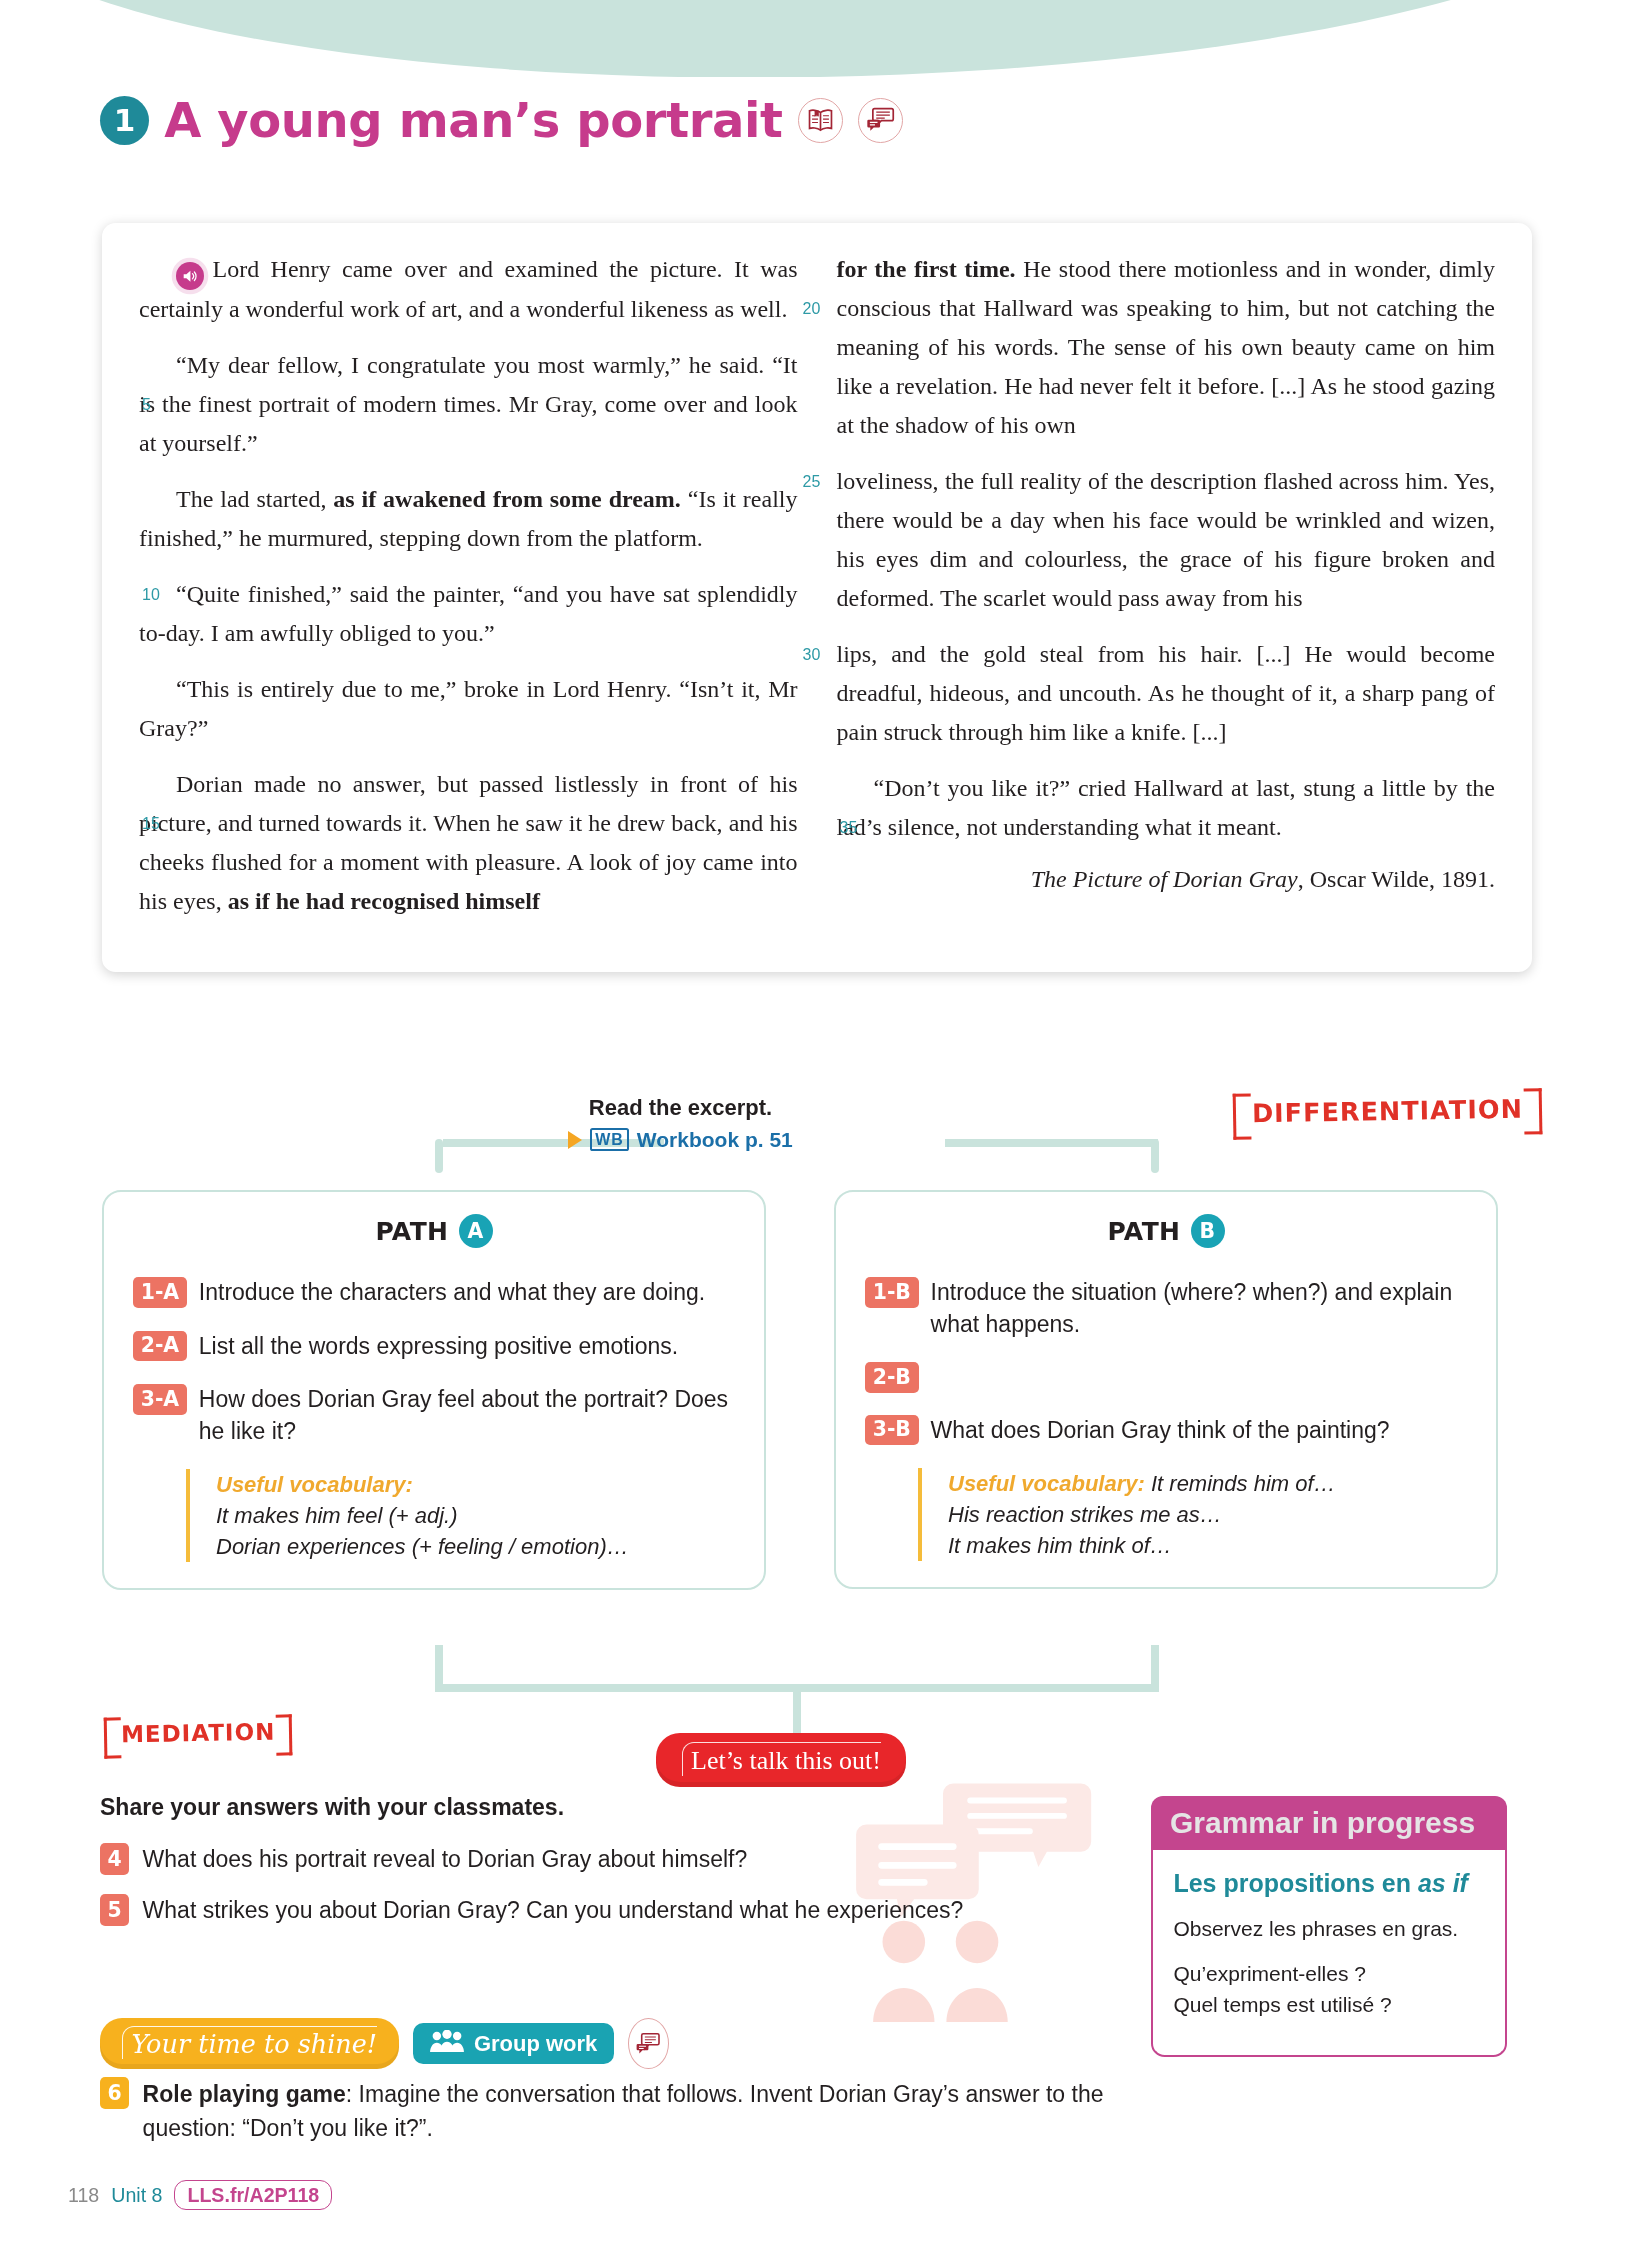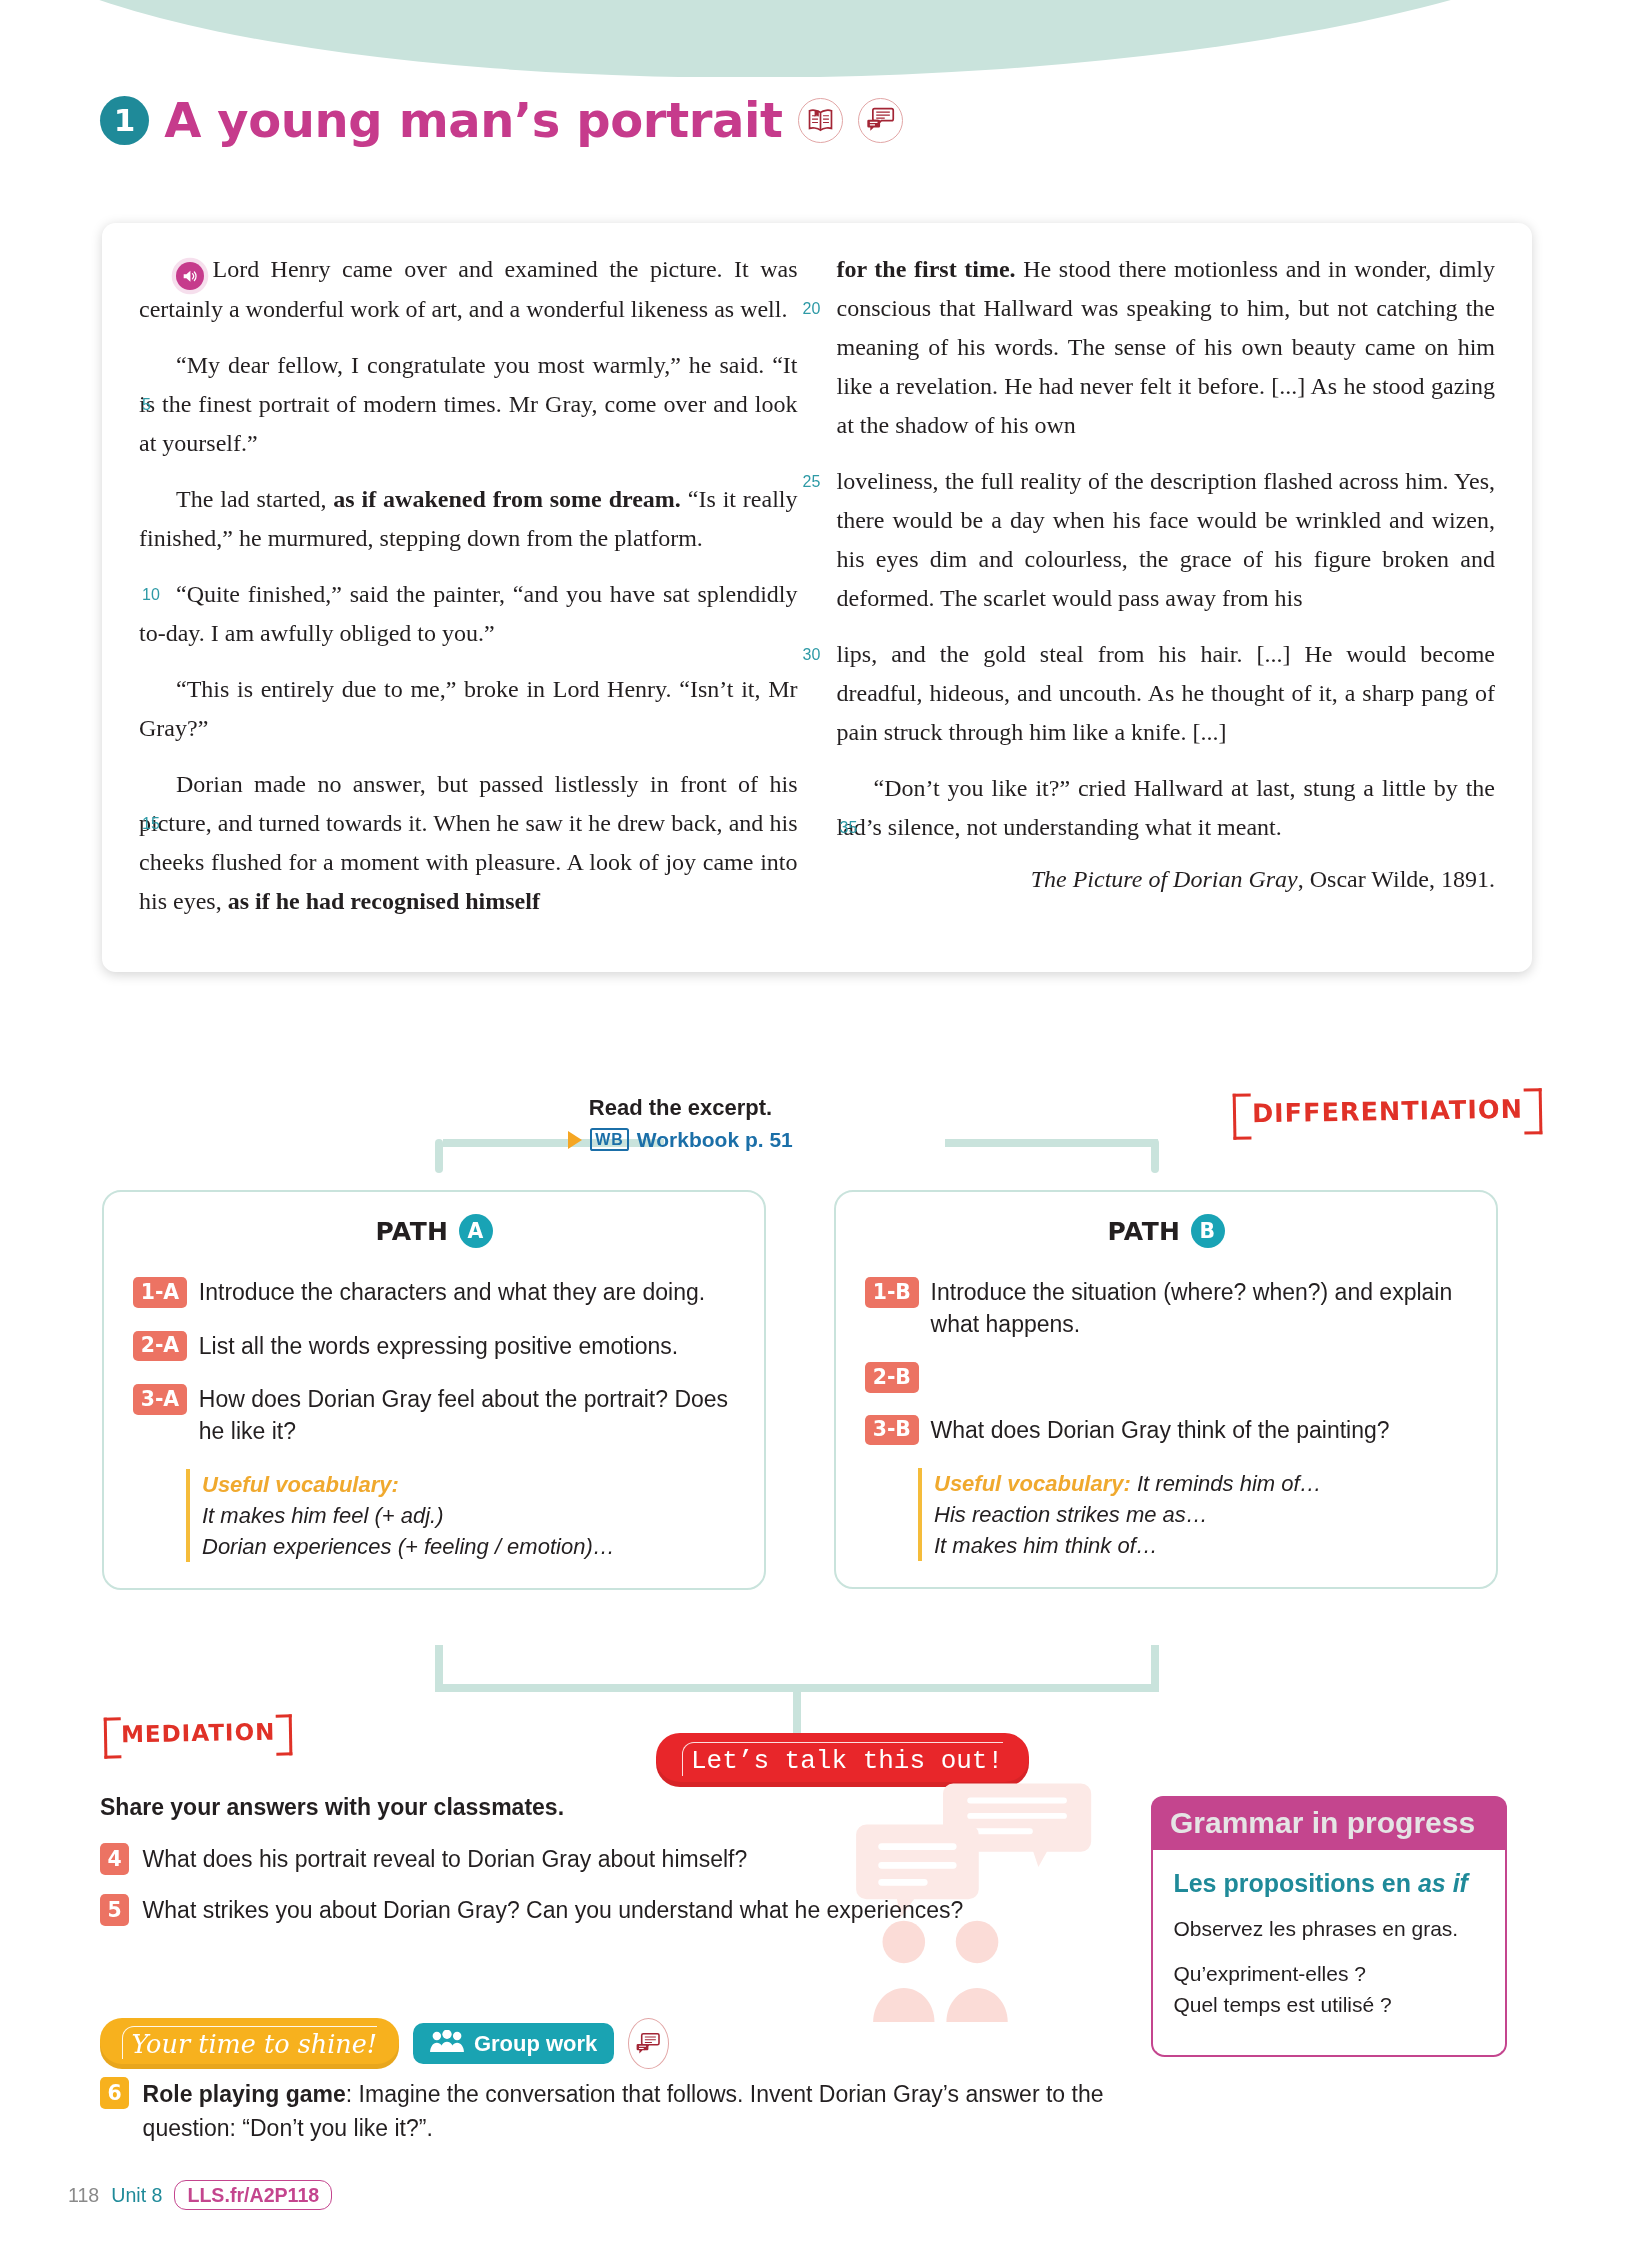--- a/index.html
+++ b/index.html
@@ -68,34 +68,34 @@
   .path-head{text-align:center;font-size:25px;font-weight:bold;color:#231f20;
     display:flex;align-items:center;justify-content:center;gap:10.2px;margin-bottom:29px;
     font-family:"DejaVu Sans", sans-serif;letter-spacing:0.4px;}
   .path-letter{width:34px;height:34px;border-radius:50%;background:#19a3b5;color:#fff;
     display:flex;align-items:center;justify-content:center;font-size:20.4px;font-weight:bold;}
   .task{display:flex;gap:12px;margin-bottom:22px;}
   .task-badge{flex:none;background:#ec7363;color:#fff;font-weight:bold;font-size:20.4px;
     border-radius:5.1px;padding:2.6px 7.7px;line-height:25.5px;height:25.5px;
     font-family:"DejaVu Sans", sans-serif;}
   .task-text{font-size:23px;line-height:31.5px;color:#231f20;}
-  .voc{margin:3.4px 0 0 53px;border-left:4.3px solid #f5bc3a;padding-left:12px;}
+  .voc{margin:3.4px 0 0 53px;border-left:4.3px solid #f5bc3a;padding-left:26px;}
   .voc-line{font-size:22px;line-height:31px;font-style:italic;color:#231f20;}
   .voc-lead{color:#f0a92e;font-weight:bold;font-style:italic;}
   
   .med-stamp{position:absolute;left:104px;top:1716px;padding:4.3px 17px;
     font-family:"DejaVu Sans", sans-serif;font-weight:bold;font-size:23px;color:#e03127;
     letter-spacing:1px;transform:rotate(-1deg);}
   .med-stamp:before,.med-stamp:after{content:"";position:absolute;top:0;width:13.6px;height:100%;
     border:3.4px solid #e03127;}
   .med-stamp:before{left:0;border-right:none;}
   .med-stamp:after{right:0;border-left:none;}
   .talk-pill{position:absolute;left:656px;top:1733px;background:#e8262a;color:#fff;
     border-radius:24px;padding:8.5px 25.5px 11px 25.5px;font-size:26px;
-    font-family:Liberation Mono, monospace;box-shadow:inset 0 -5.1px 0 rgba(0,0,0,.07);}
+    font-family:Liberation Serif, serif;box-shadow:inset 0 -5.1px 0 rgba(0,0,0,.07);}
   .talk-pill span{display:inline-block;border-top:1.7px solid rgba(255,255,255,.85);
     border-left:1.7px solid rgba(255,255,255,.85);border-radius:12px 0 0 0;padding:3.4px 0 0 8.5px;}
   .share-title{position:absolute;left:100px;top:1794px;font-size:23px;font-weight:bold;color:#231f20;}
   .qlist{position:absolute;left:100px;top:1843px;width:1005px;}
   .q{display:flex;gap:13.6px;margin-bottom:19px;align-items:flex-start;}
   .q-badge{flex:none;width:29px;height:32px;background:#ec7363;color:#fff;border-radius:5.1px;
     font-weight:bold;font-size:20.4px;display:flex;align-items:center;justify-content:center;
     font-family:"DejaVu Sans", sans-serif;}
   .q-text{font-size:23px;line-height:32px;color:#231f20;}
   

